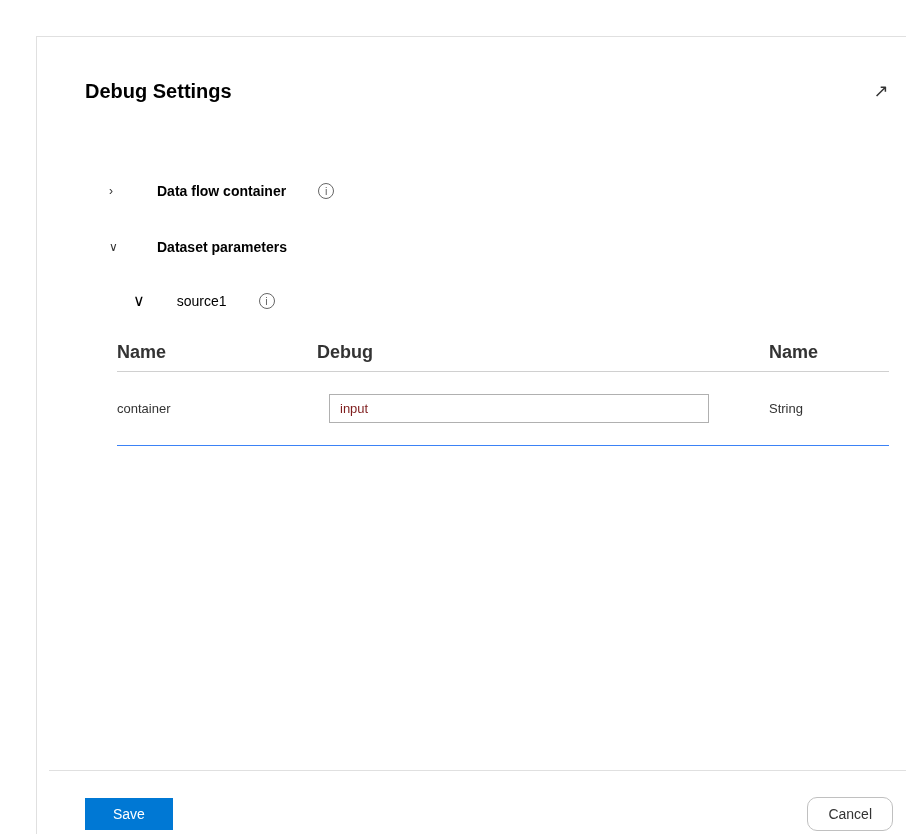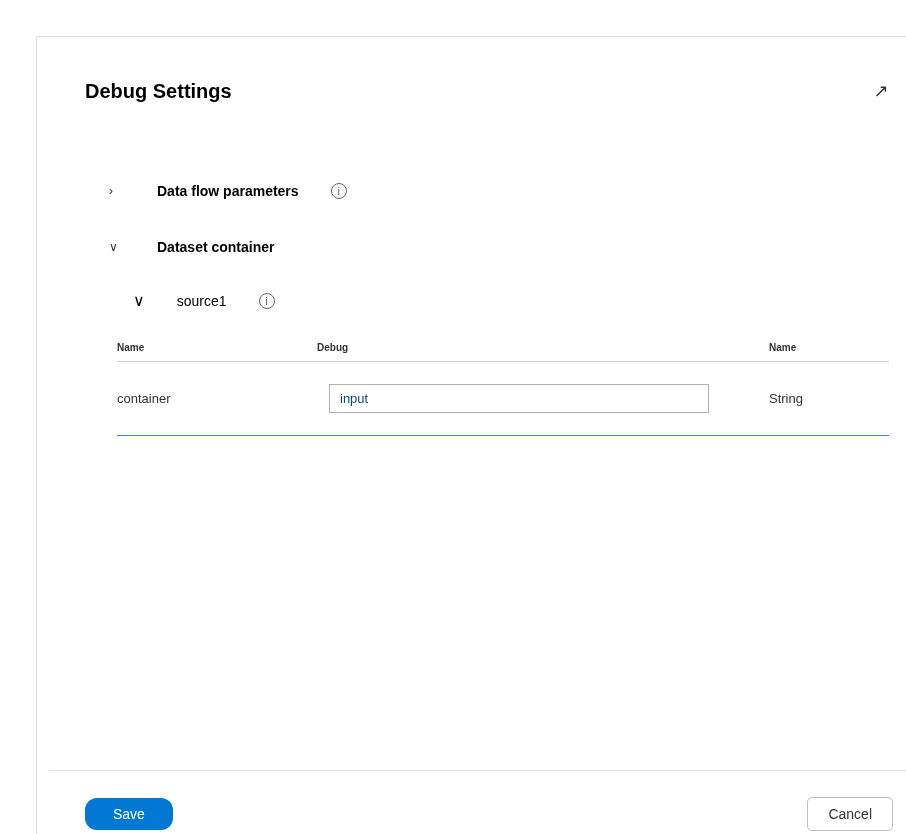--- a/index.html
+++ b/index.html
@@ -139,21 +139,21 @@
     }
 
     .parameters-table {
       width: 100%;
       border-collapse: collapse;
       margin-left: 8px;
     }
 
     .parameters-table th {
       text-align: left;
-      font-size: 10px;
+      font-size: 18px;
       font-weight: 600;
       color: #333;
       padding: 8px 12px 8px 0;
       border-bottom: 1px solid #d0d0d0;
     }
 
     .parameters-table td {
       padding: 10px 12px 10px 0;
       font-size: 13px;
       color: #333;
@@ -174,21 +174,21 @@
       text-align: left;
     }
 
     .param-input {
       width: 380px;
       padding: 6px 10px;
       font-size: 13px;
       border: 1px solid #b0b0b0;
       outline: none;
       background: #fff;
-      color: #0c4a6e;
+      color: #7f1d1d;
     }
 
     .param-input.focused {
       border: 2px solid #0078d4;
     }
 
     .dialog-footer {
       display: flex;
       justify-content: space-between;
       align-items: center;
@@ -198,58 +198,58 @@
     }
 
     .btn-save {
       background: #0078d4;
       color: #ffffff;
       border: none;
       padding: 8px 28px;
       font-size: 14px;
       font-weight: 500;
       cursor: pointer;
-      border-radius: 12px;
+      border-radius: 0;
     }
 
     .btn-cancel {
       background: #ffffff;
       color: #333;
       border: 1px solid #c0c0c0;
       padding: 8px 20px;
       font-size: 14px;
       cursor: pointer;
-      border-radius: 5px;
+      border-radius: 10px;
     }
   </style>
 </head>
 <body>
 
 <div class="dialog">
 
   <div class="dialog-header">
     <h1 class="dialog-title">Debug Settings</h1>
     <div class="expand-icon">↗</div>
   </div>
 
 
   <div class="dialog-body">
 
     <div class="section">
       <div class="section-header">
         <span class="chevron">›</span>
-        <span class="section-title">Data flow parameters</span>
+        <span class="section-title">Data flow container</span>
         <div class="info-icon">i</div>
       </div>
     </div>
 
     <div class="section">
       <div class="section-header">
         <span class="chevron">∨</span>
-        <span class="section-title">Dataset container</span>
+        <span class="section-title">Dataset parameters</span>
       </div>
 
       <div class="subsection">
         <div class="subsection-header">
           <span class="chevron">∨</span>
           <span class="section-title">source1</span>
           <div class="info-icon">i</div>
         </div>
 
         <table class="parameters-table">

